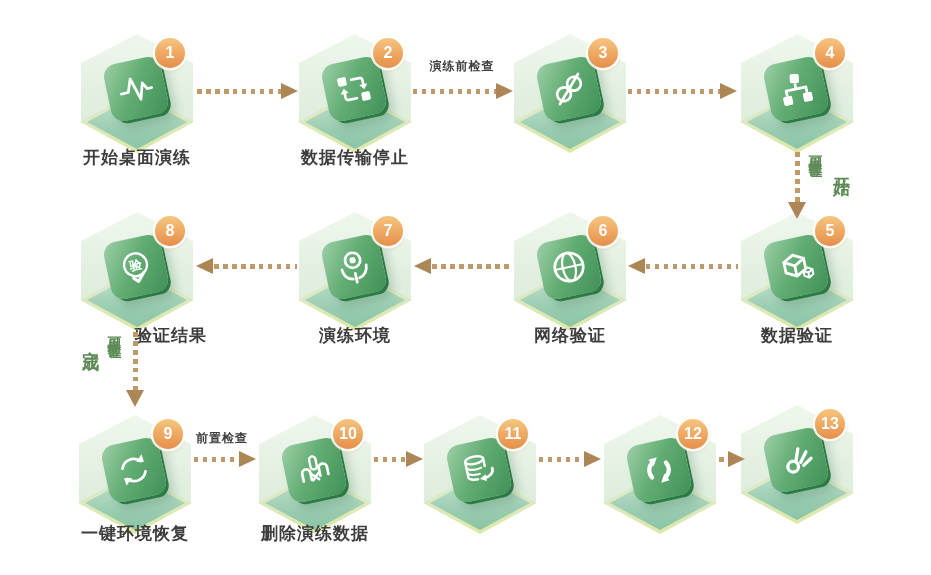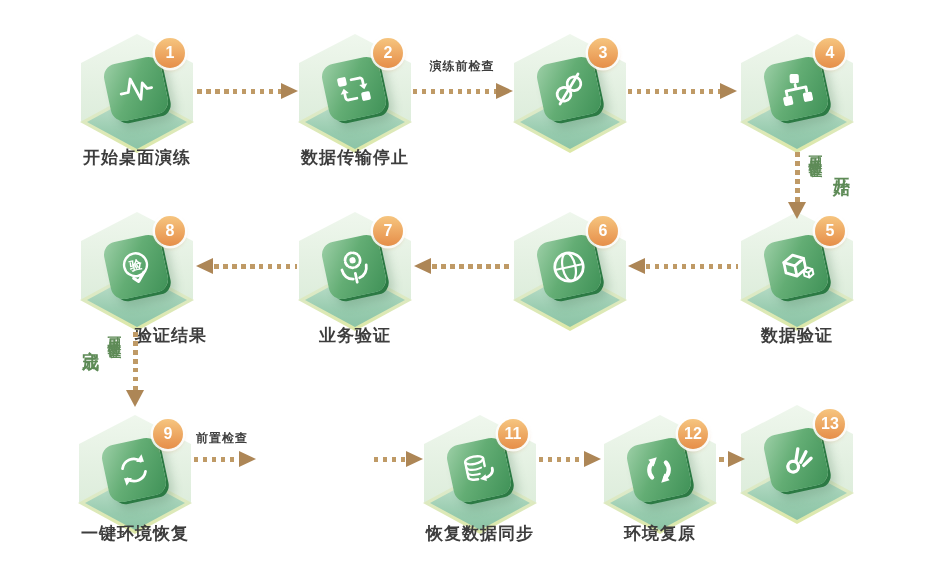--- a/index.html
+++ b/index.html
@@ -150,35 +150,36 @@
     <div class="plat-back"></div>
     <div class="plat"></div>
     <div class="tile">
       <svg viewBox="0 0 48 48">
         <circle class="st" cx="24" cy="24" r="15.5"></circle>
         <ellipse class="st" style="stroke-width:2.4" cx="24" cy="24" rx="7" ry="15.5"></ellipse>
         <line class="st" style="stroke-width:2.4" x1="8.5" y1="24" x2="39.5" y2="24"></line>
       </svg>
     </div>
     <div class="badge">6</div>
+    <div class="label">网络验证</div>
   </div>
 
   <div class="node" style="left:299px;top:212px">
     <div class="hex"></div>
     <div class="plat-back"></div>
     <div class="plat"></div>
     <div class="tile">
       <svg viewBox="0 0 48 48">
         <circle class="fl" cx="24" cy="16.5" r="3.4"></circle>
         <circle class="st" style="stroke-dasharray:4.4 2.4" cx="24" cy="16.5" r="8.2"></circle>
         <path class="st" d="M10.5,24.5 c0.5,7 4.5,11 10,12.2 M37.5,24.5 c-0.5,7 -4.5,11 -10,12.2 M24,31 v10"></path>
       </svg>
     </div>
     <div class="badge">7</div>
-    <div class="label">业务验证</div>
+    <div class="label">演练环境</div>
   </div>
 
   <div class="node" style="left:81px;top:212px">
     <div class="hex"></div>
     <div class="plat-back"></div>
     <div class="plat"></div>
     <div class="tile">
       <svg viewBox="0 0 48 48">
         <circle class="st" style="stroke-width:2.6" cx="24" cy="21.5" r="12.5"></circle>
         <text x="24" y="26.5" font-size="13.5" font-weight="bold" fill="#fff" text-anchor="middle">验</text>
@@ -198,52 +199,65 @@
         <path class="st" d="M12,20 a12.5,12.5 0 0 1 21,-4"></path>
         <path class="fl" d="M35.5,9 l1,8.5 -8.5,-1.5 z"></path>
         <path class="st" d="M36,28 a12.5,12.5 0 0 1 -21,4"></path>
         <path class="fl" d="M12.5,39 l-1,-8.5 8.5,1.5 z"></path>
       </svg>
     </div>
     <div class="badge">9</div>
     <div class="label">一键环境恢复</div>
   </div>
 
+  <div class="node row3" style="left:259px;top:415px">
+    <div class="hex"></div>
+    <div class="plat-back"></div>
+    <div class="plat"></div>
+    <div class="tile">
+      <svg viewBox="0 0 48 48">
+        <path class="st" d="M10.5,34 v-8 a4.5,4.5 0 0 1 9,0 v8"></path>
+        <rect class="st" style="stroke-width:2.6" x="21" y="9" width="7" height="14.5" rx="3.5"></rect>
+        <path class="st" style="stroke-width:2.6" d="M21,28.5 l6.5,6.5 M27.5,28.5 l-6.5,6.5"></path>
+        <path class="st" d="M29.5,31.5 v-8 a4.5,4.5 0 0 1 9,0 v8"></path>
+      </svg>
+    </div>
+    <div class="badge">10</div>
+    <div class="label">删除演练数据</div>
+  </div>
 
   <div class="node row3" style="left:424px;top:415px">
     <div class="hex"></div>
     <div class="plat-back"></div>
     <div class="plat"></div>
     <div class="tile">
       <svg viewBox="0 0 48 48">
         <ellipse class="st" style="stroke-width:2.6" cx="21" cy="12.5" rx="10" ry="4"></ellipse>
         <path class="st" style="stroke-width:2.6" d="M11,12.5 v17 c0,2.3 4.5,4.2 10,4.2 M31,12.5 v8.5"></path>
         <path class="st" style="stroke-width:2.2" d="M11,18.5 c0,2.3 4.5,4.2 10,4.2 c2.2,0 4.2,-0.3 5.8,-0.8 M11,24.2 c0,2.3 4.5,4.2 10,4.2 c1.1,0 2.1,-0.1 3.1,-0.2"></path>
         <path class="st" d="M38.5,25 c0.5,5.5 -4.5,8.5 -10.5,8.8"></path>
         <path class="fl" d="M30,30 l-7,3.8 7,3.8 z"></path>
       </svg>
     </div>
     <div class="badge">11</div>
-    <div class="label">恢复数据同步</div>
   </div>
 
   <div class="node row3" style="left:604px;top:415px">
     <div class="hex"></div>
     <div class="plat-back"></div>
     <div class="plat"></div>
     <div class="tile">
       <svg viewBox="0 0 48 48">
         <path class="st" style="stroke-width:4.6" d="M15,30.5 a11.5,11.5 0 0 1 4,-16"></path>
         <path class="fl" d="M24.5,10 l-9.5,0.7 4,8.3 z"></path>
         <path class="st" style="stroke-width:4.6" d="M33,17.5 a11.5,11.5 0 0 1 -4,16"></path>
         <path class="fl" d="M23.5,38 l9.5,-0.7 -4,-8.3 z"></path>
       </svg>
     </div>
     <div class="badge">12</div>
-    <div class="label">环境复原</div>
   </div>
 
   <div class="node row3" style="left:741px;top:405px">
     <div class="hex"></div>
     <div class="plat-back"></div>
     <div class="plat"></div>
     <div class="tile">
       <svg viewBox="0 0 48 48">
         <circle class="st" style="stroke-width:3.6" cx="19.5" cy="30.5" r="5.8"></circle>
         <path class="st" style="stroke-width:3.6" d="M23.5,25.5 l5,-13 M28.5,27.5 l8,-10 M31,31.5 l9.5,-6"></path>

